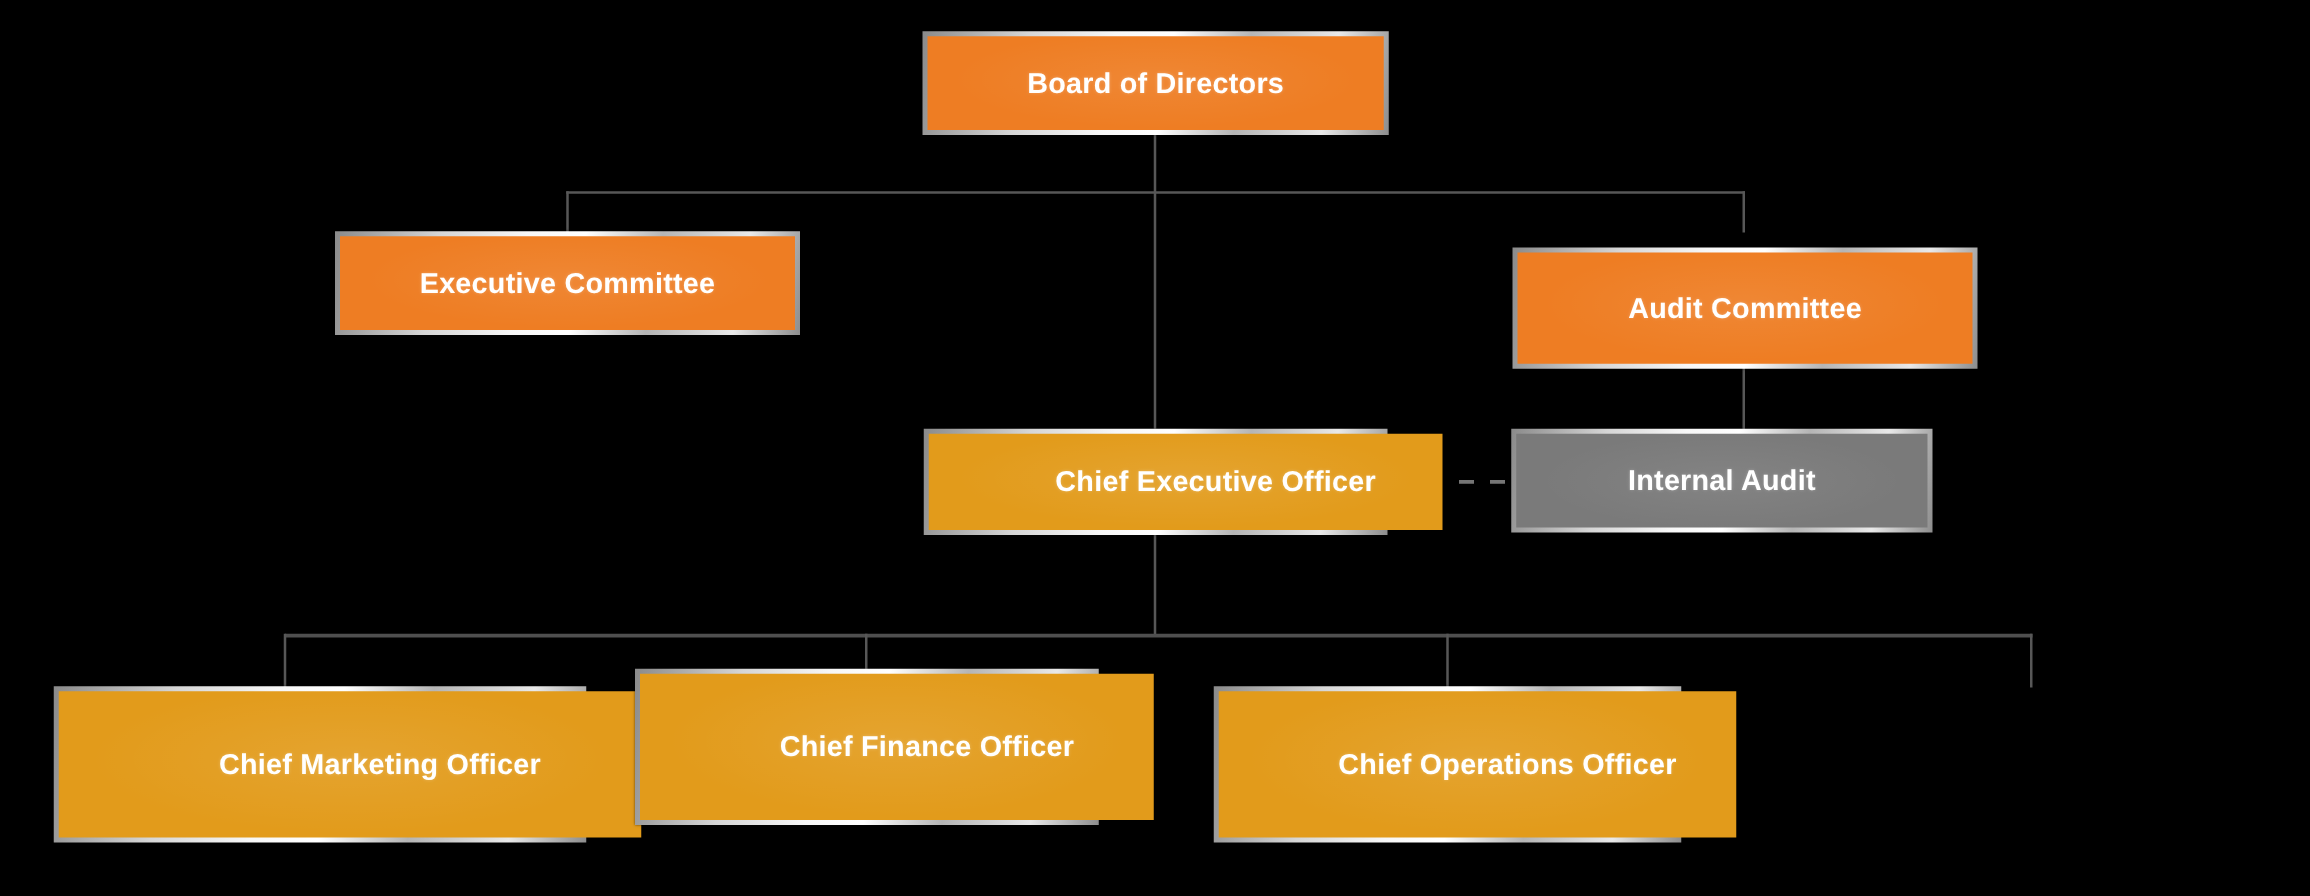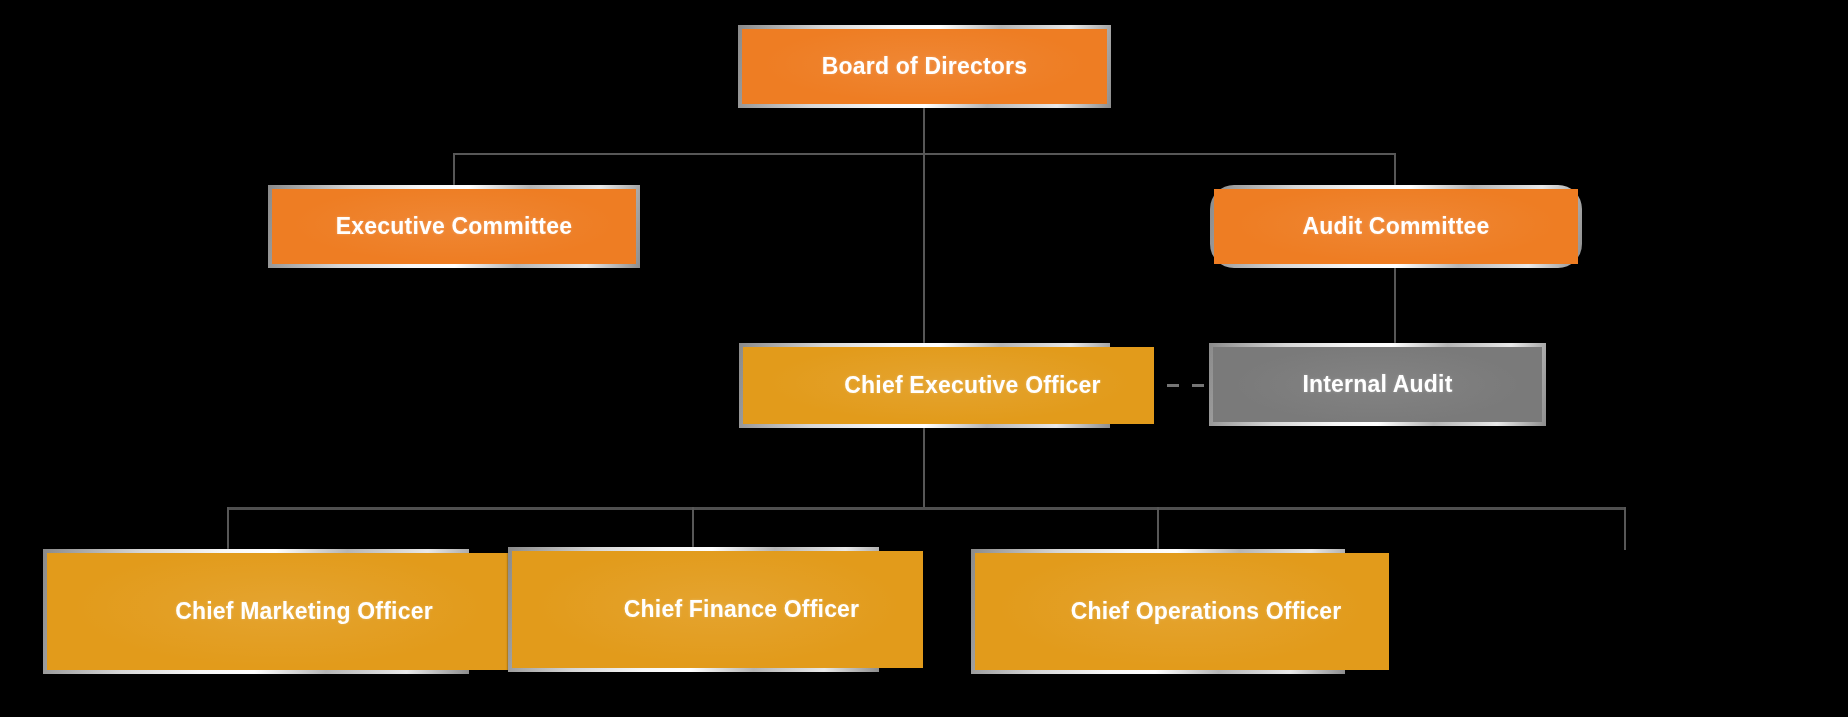--- a/index.html
+++ b/index.html
@@ -94,21 +94,21 @@
       <span class="node-label">Board of Directors</span>
     </div>
   </div>
 
   <div class="node-frame" style="left:268px; top:185px; width:372px; height:83px;">
     <div class="node-fill fill-orange">
       <span class="node-label">Executive Committee</span>
     </div>
   </div>
 
-  <div class="node-frame" style="left:1210px; top:185px; width:372px; height:83px;border-radius:24px;">
+  <div class="node-frame" style="left:1210px; top:198px; width:372px; height:97px;">
     <div class="node-fill fill-orange">
       <span class="node-label">Audit Committee</span>
     </div>
   </div>
 
   <div class="node-frame" style="left:739px; top:343px; width:371px; height:85px;">
     <div class="node-fill fill-amber">
       <span class="node-label">Chief Executive Officer</span>
     </div>
   </div>
@@ -118,21 +118,21 @@
       <span class="node-label">Internal Audit</span>
     </div>
   </div>
 
   <div class="node-frame" style="left:43px; top:549px; width:426px; height:125px;">
     <div class="node-fill fill-amber">
       <span class="node-label">Chief Marketing Officer</span>
     </div>
   </div>
 
-  <div class="node-frame" style="left:508px; top:547px; width:371px; height:125px;">
+  <div class="node-frame" style="left:508px; top:535px; width:371px; height:125px;">
     <div class="node-fill fill-amber">
       <span class="node-label">Chief Finance Officer</span>
     </div>
   </div>
 
   <div class="node-frame" style="left:971px; top:549px; width:374px; height:125px;">
     <div class="node-fill fill-amber">
       <span class="node-label">Chief Operations Officer</span>
     </div>
   </div>

